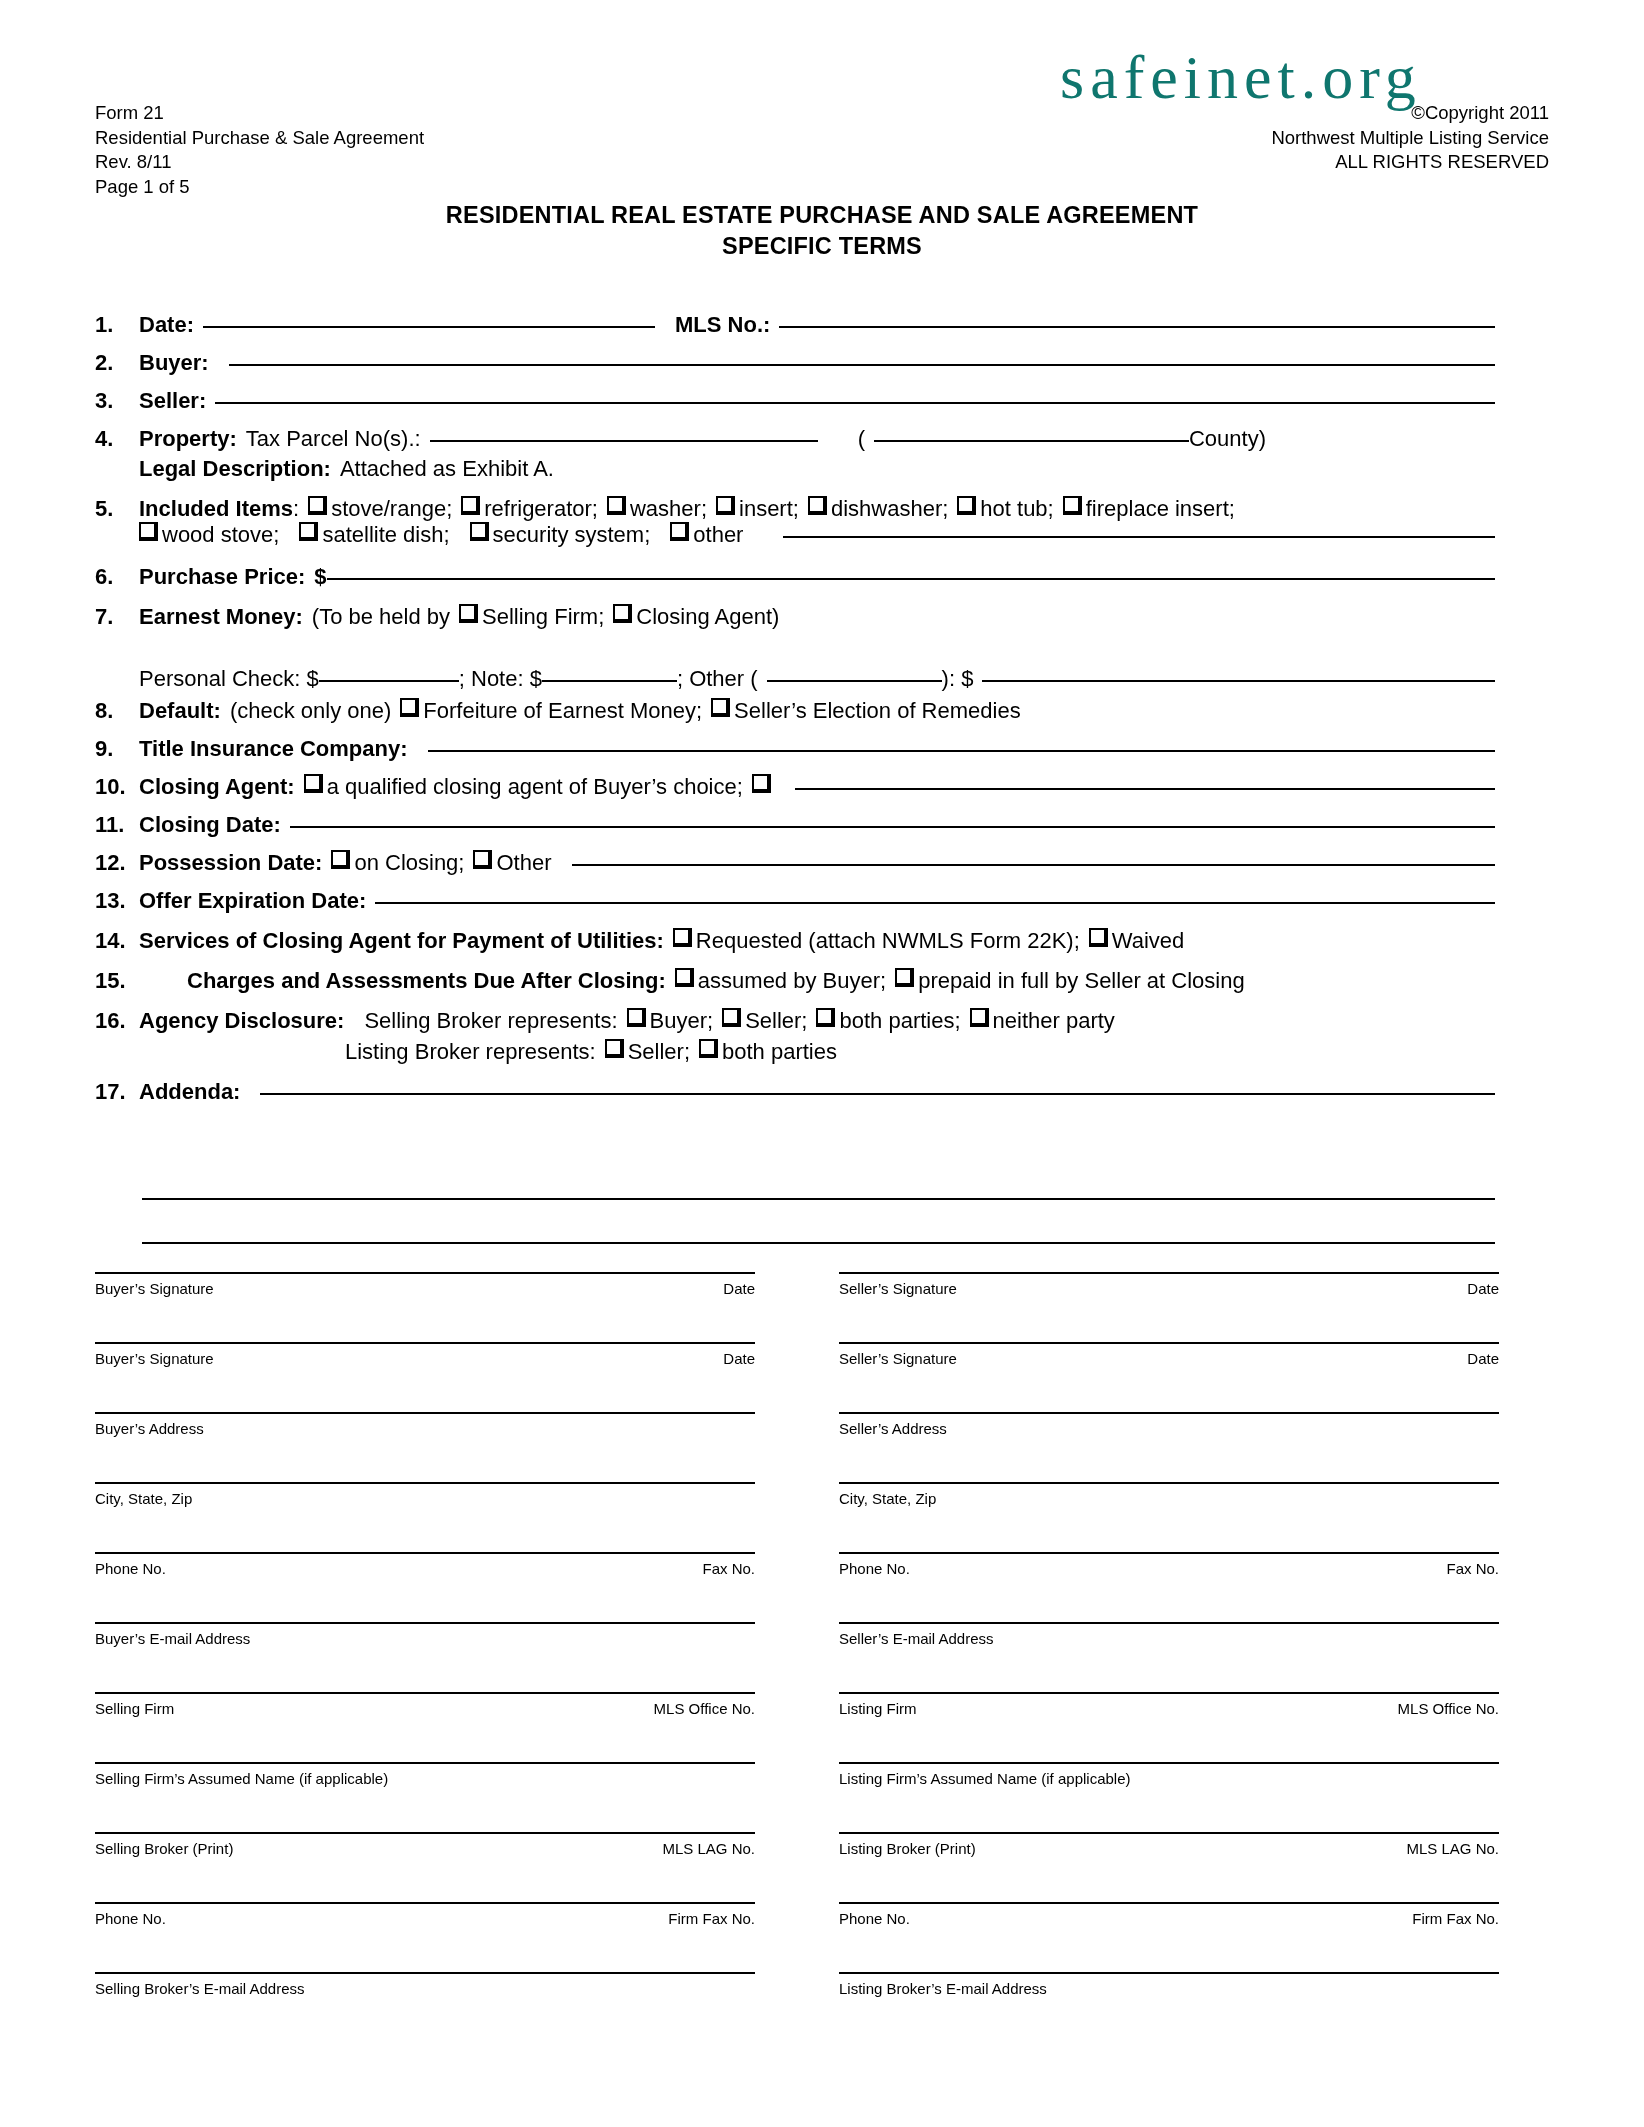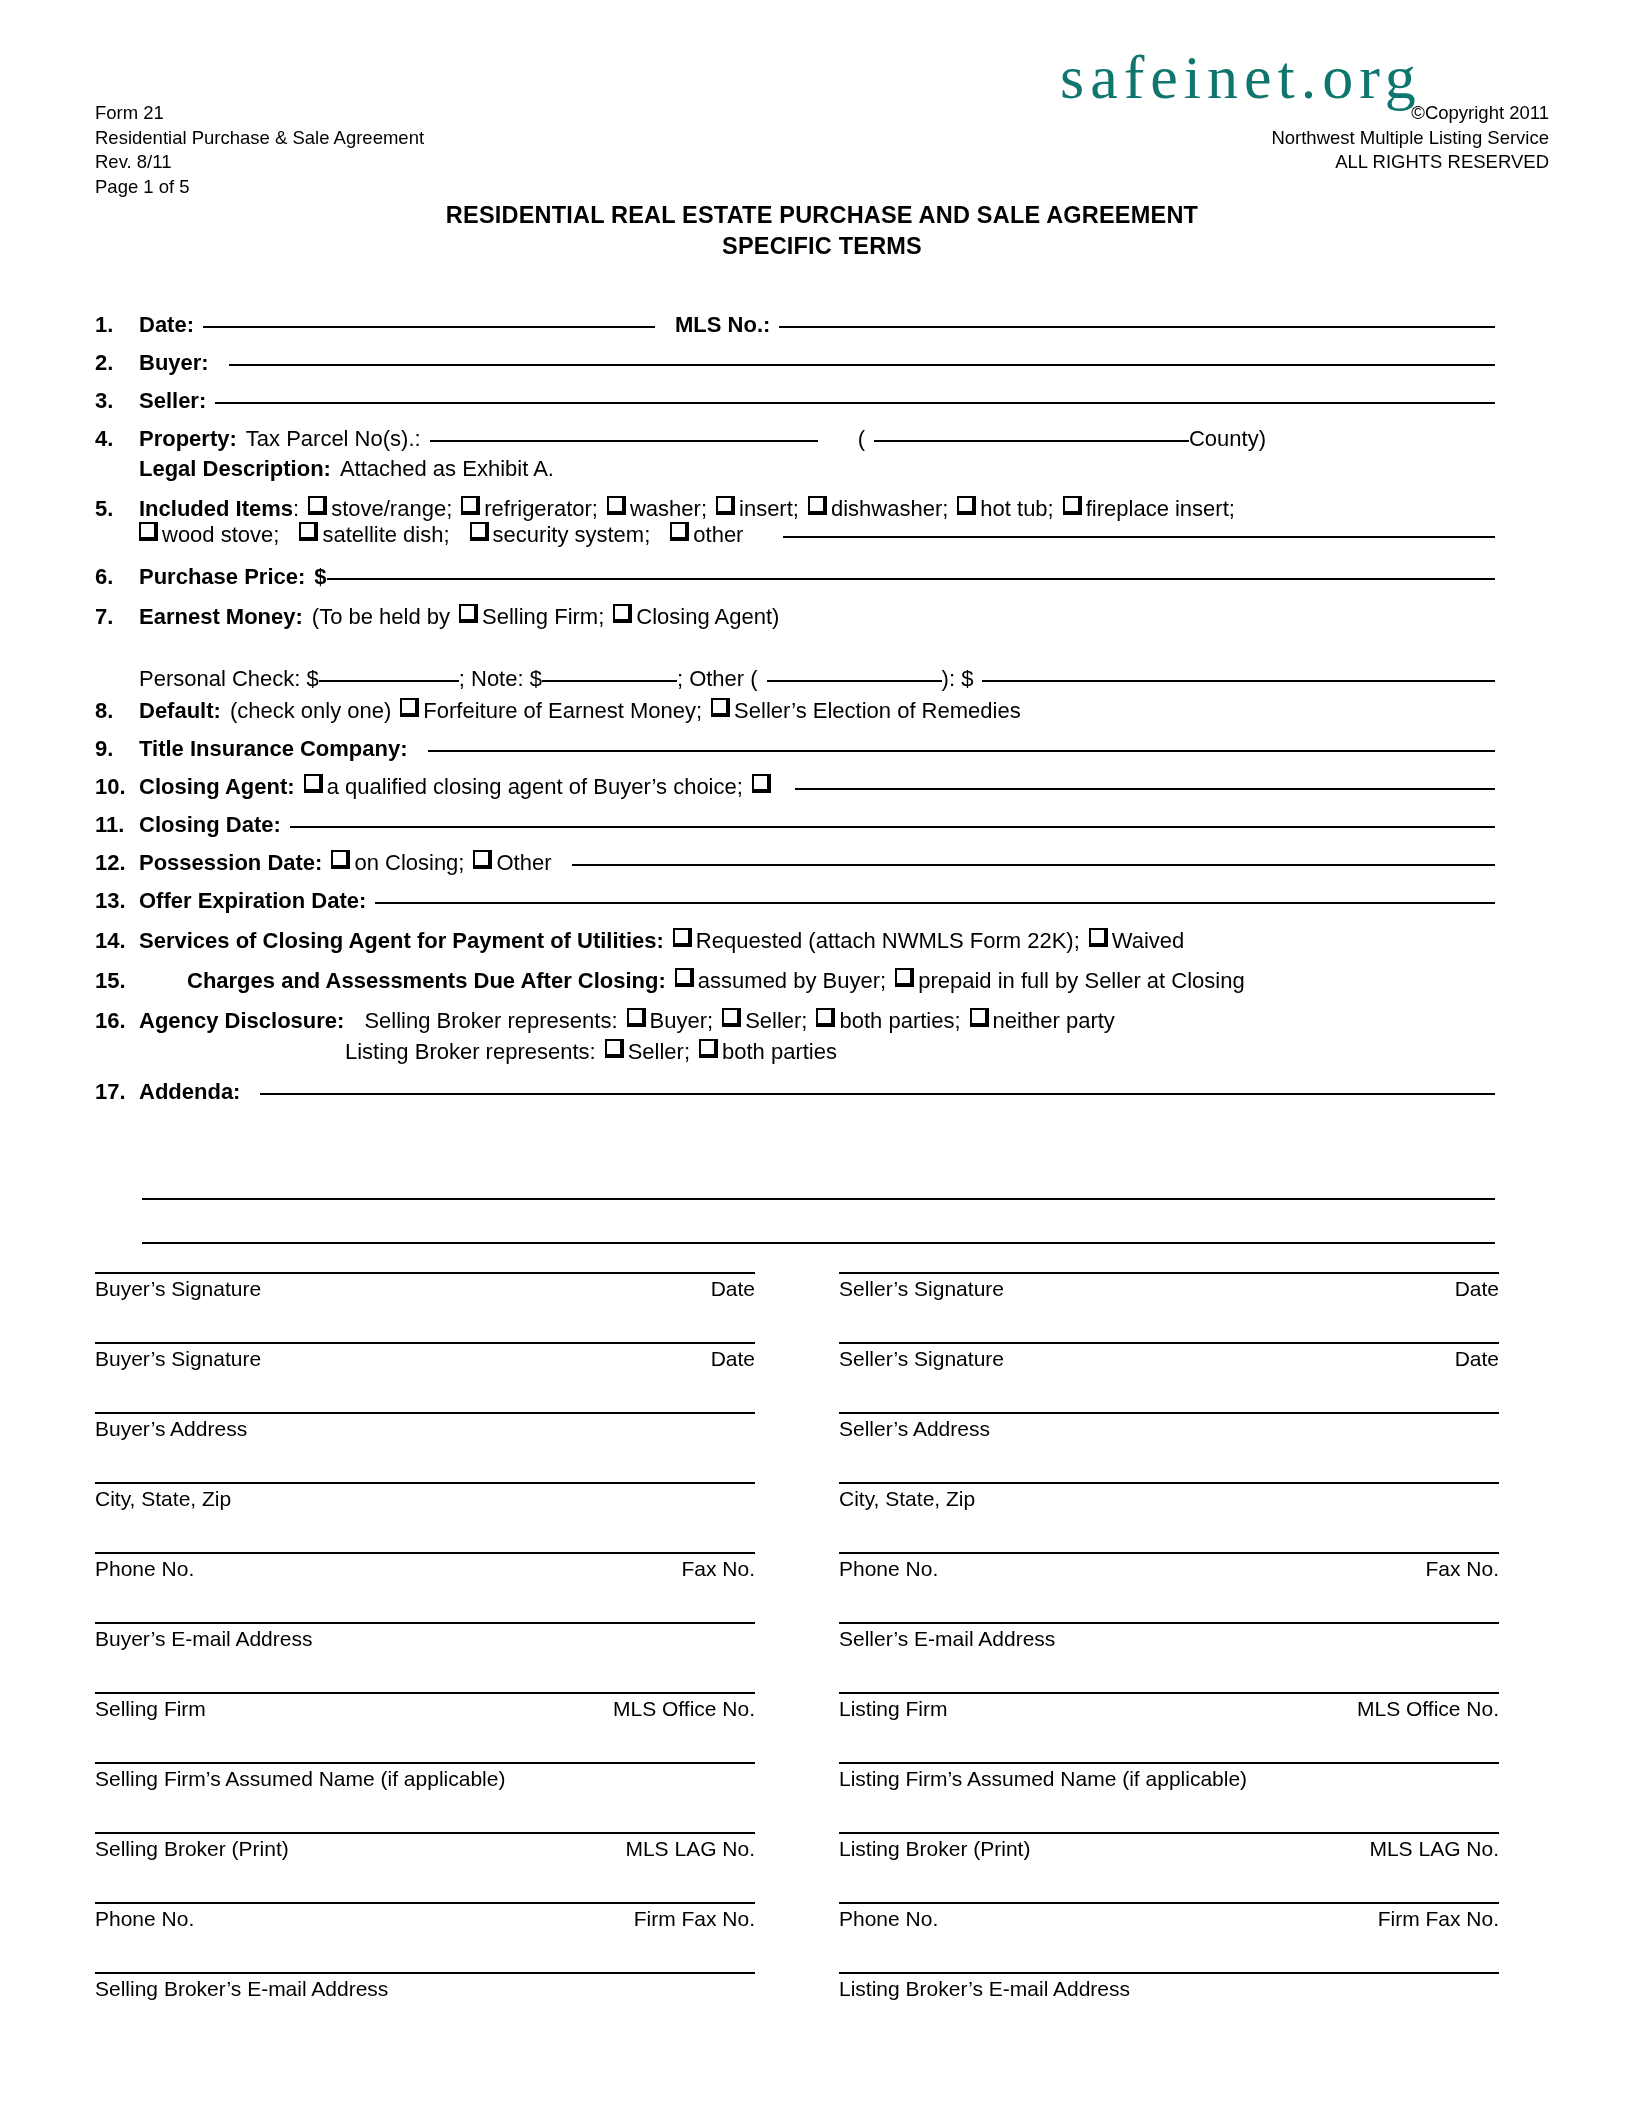--- a/index.html
+++ b/index.html
@@ -161,21 +161,21 @@
     width: 660px;
     flex: 0 0 660px;
   }
   .sigrow {
     border-top: 2px solid #000;
     height: 65px;
     padding-top: 3px;
     display: flex;
     justify-content: space-between;
     align-items: flex-start;
-    font-size: 21px;
+    font-size: 15px;
     line-height: 24px;
   }
   .sigrow .left-lbl { white-space: nowrap; }
   .sigrow .right-lbl { white-space: nowrap; }
 </style>
 </head>
 <body>
 
 <div class="page">
 

